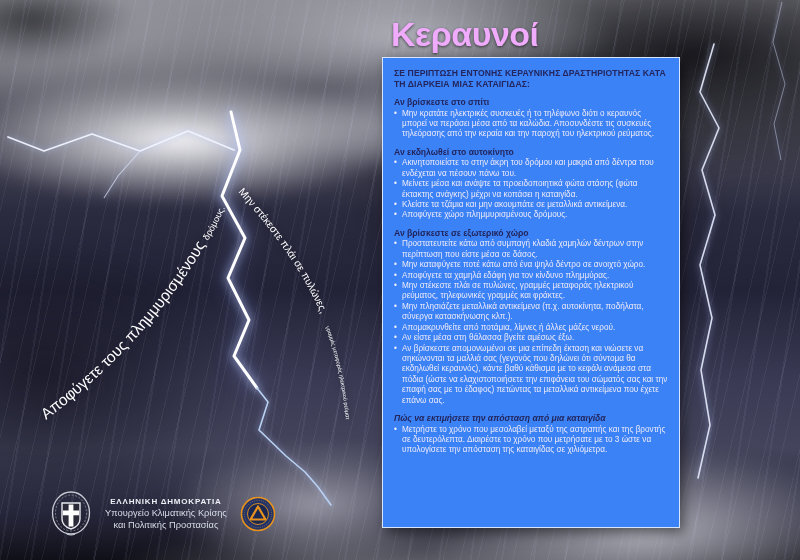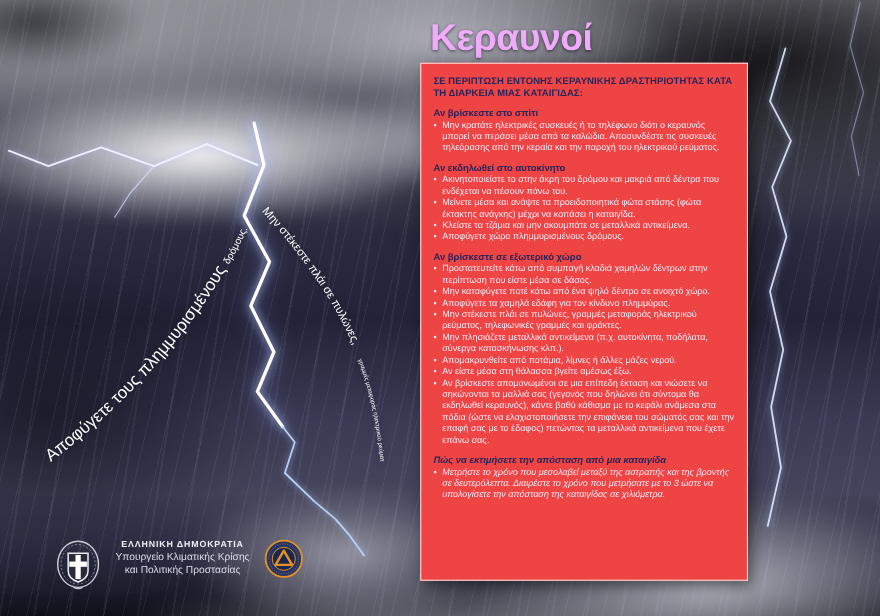--- a/index.html
+++ b/index.html
@@ -29,37 +29,37 @@
 
   .fx{position:absolute;inset:0;pointer-events:none;}
   .bolt-main{filter:drop-shadow(0 0 4px rgba(190,205,255,.95)) drop-shadow(0 0 9px rgba(130,150,230,.6));}
   .bolt-thin{filter:drop-shadow(0 0 3px rgba(180,200,255,.8));}
 
   .curved-text{fill:#ffffff;filter:drop-shadow(0 0 3px rgba(20,20,40,.8));
                font-family:"Liberation Sans",sans-serif;}
 
   
   .panel{position:absolute;left:382px;top:57px;width:298px;height:471px;box-sizing:border-box;
-         background:#ef4444;border:1px solid rgba(255,255,255,.8);
+         background:#3b82f6;border:1px solid rgba(255,255,255,.8);
          box-shadow:4px 5px 12px rgba(0,0,0,.5);padding:10px 11px 8px 11px;}
   .intro{color:#23255c;font-weight:bold;font-size:8.6px;line-height:11px;letter-spacing:.1px;margin-bottom:7px;}
   .section{margin-bottom:7px;}
   .sec-h{color:#23255c;font-weight:bold;font-size:8.6px;line-height:10.6px;margin-bottom:1px;}
   .sec-list{margin:0;padding:0;list-style:none;}
   .sec-list li{color:#edeaf7;font-size:8.2px;line-height:10.4px;padding-left:8px;position:relative;}
   .sec-list li::before{content:"•";position:absolute;left:0;top:0;color:#f2f0fb;}
   .section.italic .sec-h{font-style:italic;}
-  .section.italic li{font-style:italic;}
+  .section.italic li{}
 
   
   .title{position:absolute;left:391px;top:17px;color:#f0abfc;font-size:34px;font-weight:bold;
          letter-spacing:-.5px;line-height:1;text-shadow:0 1px 3px rgba(0,0,0,.6);}
 
   
-  .footer{position:absolute;left:50px;top:490px;display:flex;gap:13px;}
+  .footer{position:absolute;left:50px;top:490px;display:flex;align-items:center;gap:13px;}
   .gov-text{text-align:center;color:#e3e6ef;}
   .gov-republic{font-size:8px;font-weight:bold;letter-spacing:.8px;color:#eef0f6;margin-bottom:2px;}
   .gov-ministry{font-size:9.3px;line-height:11.5px;color:#d8dce8;}
 </style>
 </head>
 <body>
 
 <div class="poster">
 
   <div class="sky"></div>

